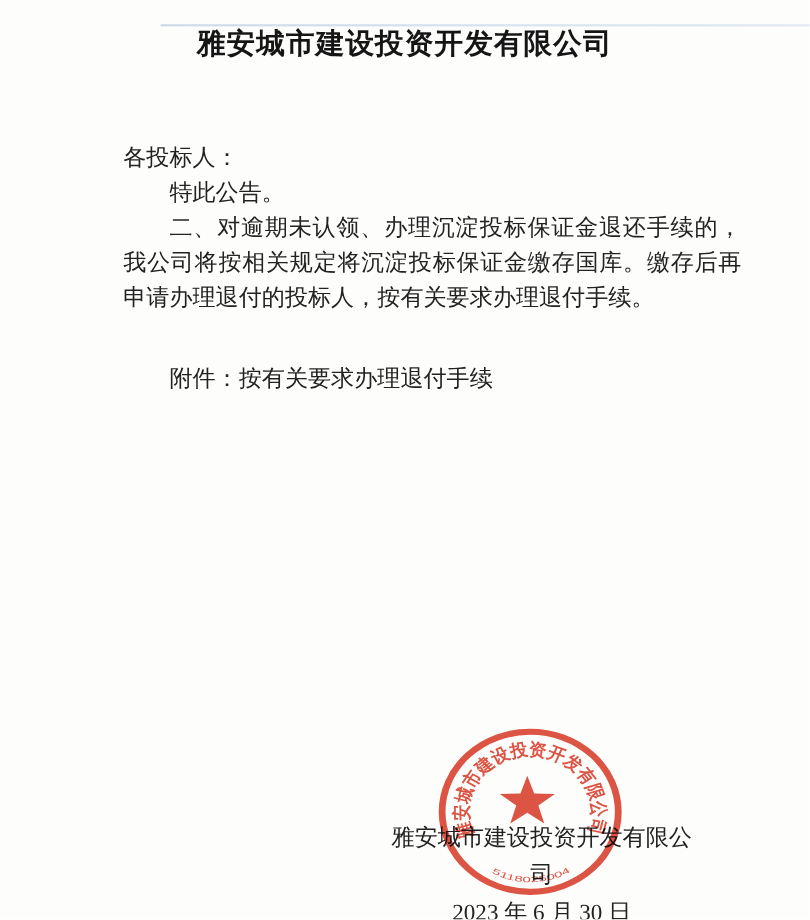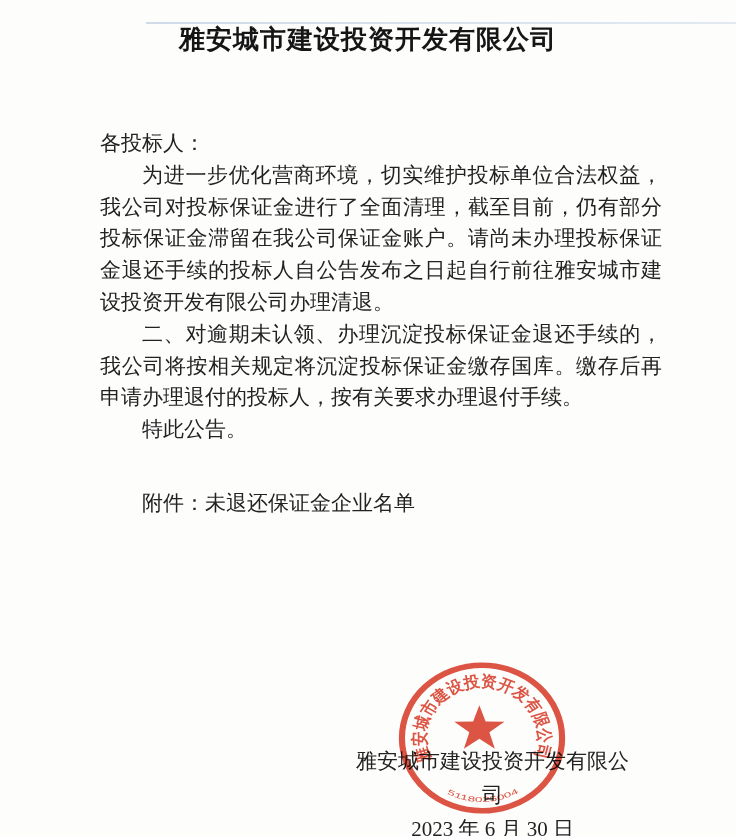--- a/index.html
+++ b/index.html
@@ -18,21 +18,21 @@
   }
   .title-block {
     position:absolute; top:20px; left:0; width:736px;
     text-align:center;
     font-weight:bold;
     font-size:26px; line-height:39px;
     letter-spacing:1px;
     color:#151515;
   }
   .content {
-    position:absolute; top:128px; left:100px; width:562px;
+    position:absolute; top:128px; left:112px; width:562px;
     font-size:21px; line-height:31.8px;
     text-align:justify;
     color:#222;
   }
   .content p { margin:0; text-indent:2em; }
   .content .salutation { text-indent:0; }
   .content .attachment { margin-top:42px; }
   .sign-block {
     position:absolute; top:744px; left:352px; width:281px;
     text-align:center;
@@ -54,24 +54,23 @@
 <div class="page">
 
   <div class="scan-line"></div>
 
   <div class="title-block">
     <div>雅安城市建设投资开发有限公司</div>
   </div>
 
   <div class="content">
     <p class="salutation">各投标人：</p>
-    <p>为进一步优化营商环境，切实维护投标单位合法权益，我公司对投标保证金进行了全面清理，截至目前，仍有部分投标保证金滞留在我公司保证金账户。请尚未办理投标保证金退还手续的投标人自公告发布之日起自行前往雅安城市建设投资开发有限公司办理清退。</p>
+    <p>特此公告。</p>
     <p>二、对逾期未认领、办理沉淀投标保证金退还手续的，我公司将按相关规定将沉淀投标保证金缴存国库。缴存后再申请办理退付的投标人，按有关要求办理退付手续。</p>
-    <p>特此公告。</p>
-    <p class="attachment">附件：未退还保证金企业名单</p>
+    <p class="attachment">附件：按有关要求办理退付手续</p>
   </div>
 
   <div class="sign-block">
     <div class="company">雅安城市建设投资开发有限公司</div>
     <div class="date">2023 年 6 月 30 日</div>
   </div>
 
   <svg class="seal" viewBox="0 0 200 200" preserveAspectRatio="none" xmlns="http://www.w3.org/2000/svg">
     <defs>
       <path id="seal-arc-top" d="M 42 127 A 64 64 0 1 1 158 127" fill="none"></path>

